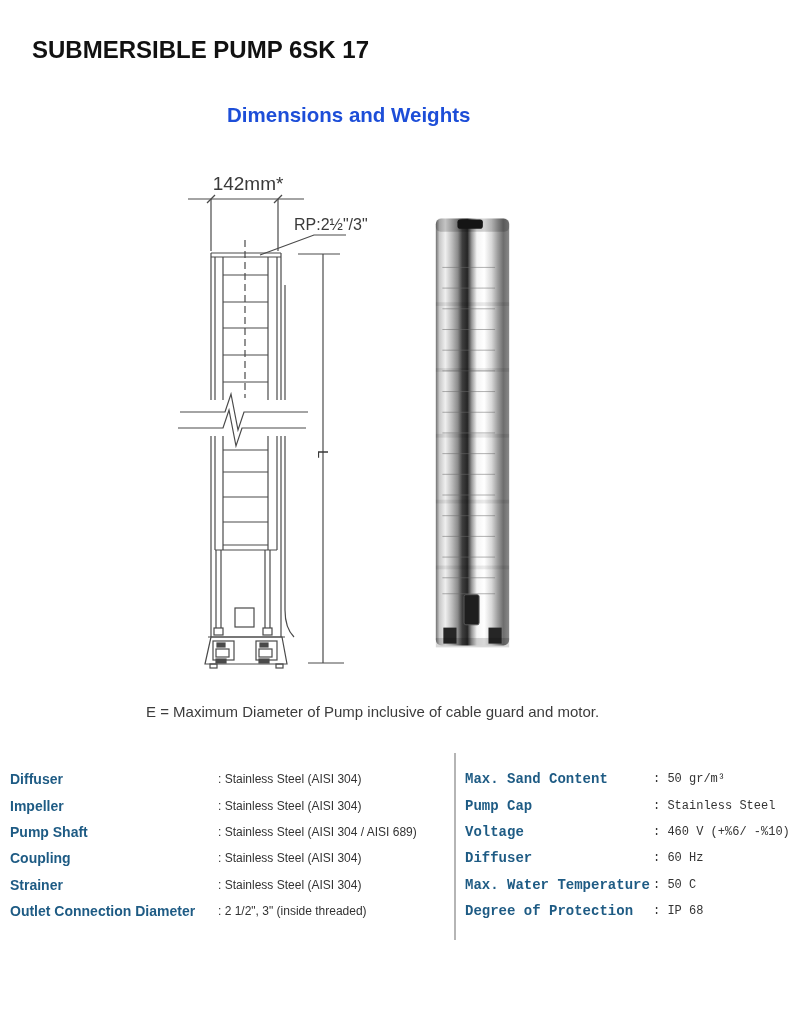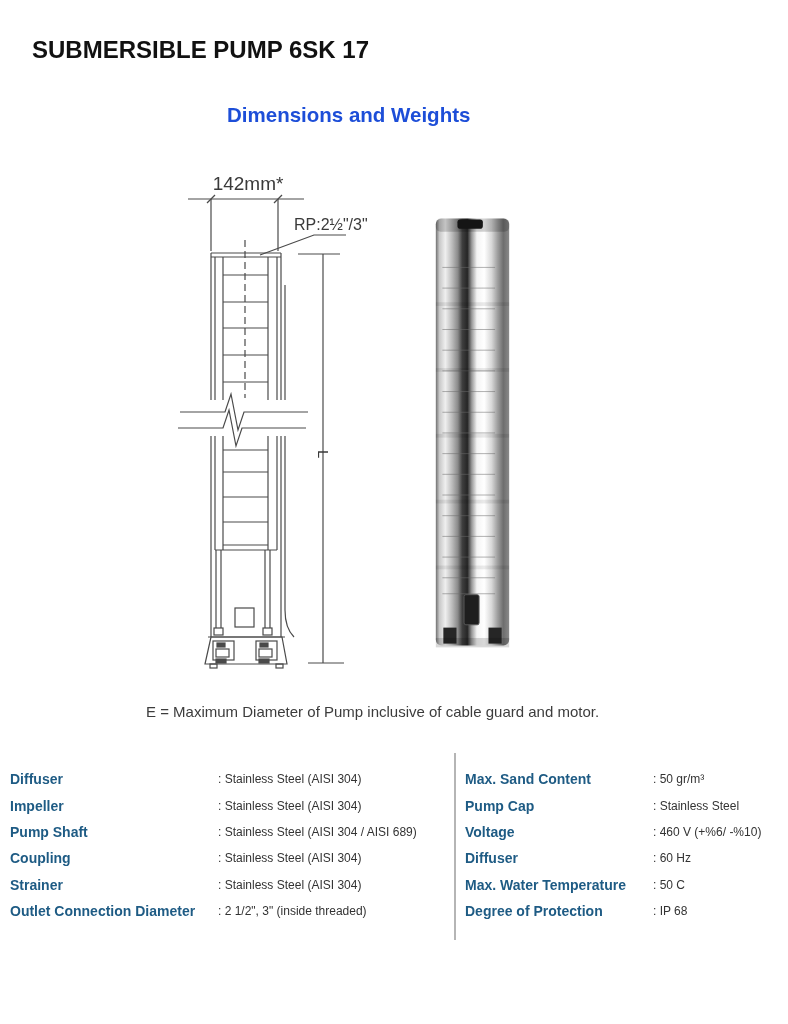--- a/index.html
+++ b/index.html
@@ -21,21 +21,21 @@
   .figure-caption {
     position:absolute; left:135px; top:692px; margin:11px;
     font-size:15px; color:#3c3c3c; white-space:nowrap;
   }
   .specs { position:absolute; left:0; top:766px; width:788px; height:175px; }
   .spec-col { position:absolute; top:0; }
   .spec-col.left  { left:10px;  width:436px; }
   .spec-col.right { left:465px; width:320px; }
   .spec-row { display:grid; height:26.4px; align-items:center; }
   .spec-col.left  .spec-row { grid-template-columns:208px 1fr; }
-  .spec-col.right .spec-row { grid-template-columns:188px 1fr; }
+  .spec-col.right .spec-row { grid-template-columns:188px 1fr;font-family:Liberation Mono, monospace; }
   .spec-label { font-size:14px; font-weight:bold; color:#1e5b84; white-space:nowrap; }
   .spec-value { font-size:12px; color:#333333; white-space:nowrap; }
   .col-divider {
     position:absolute; left:454px; top:-13px; width:1.5px; height:187px;
     background:#b5b5b5;
   }
   .draw-text { font-family:"Liberation Sans","DejaVu Sans",sans-serif; fill:#3a3a3a; }
 </style>
 </head>
 <body>

